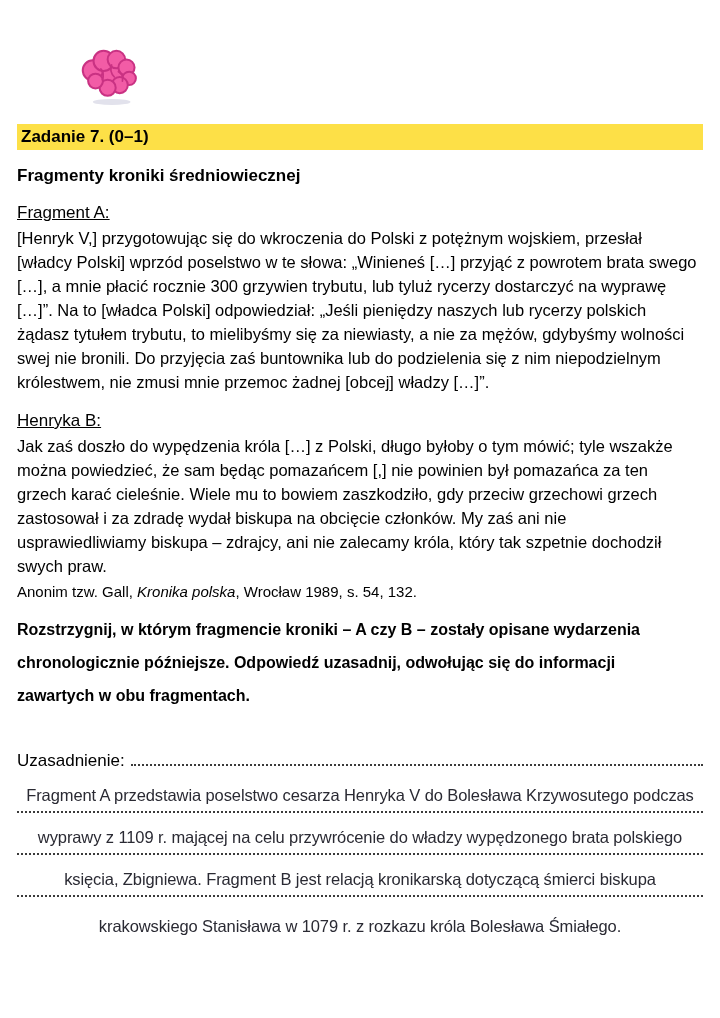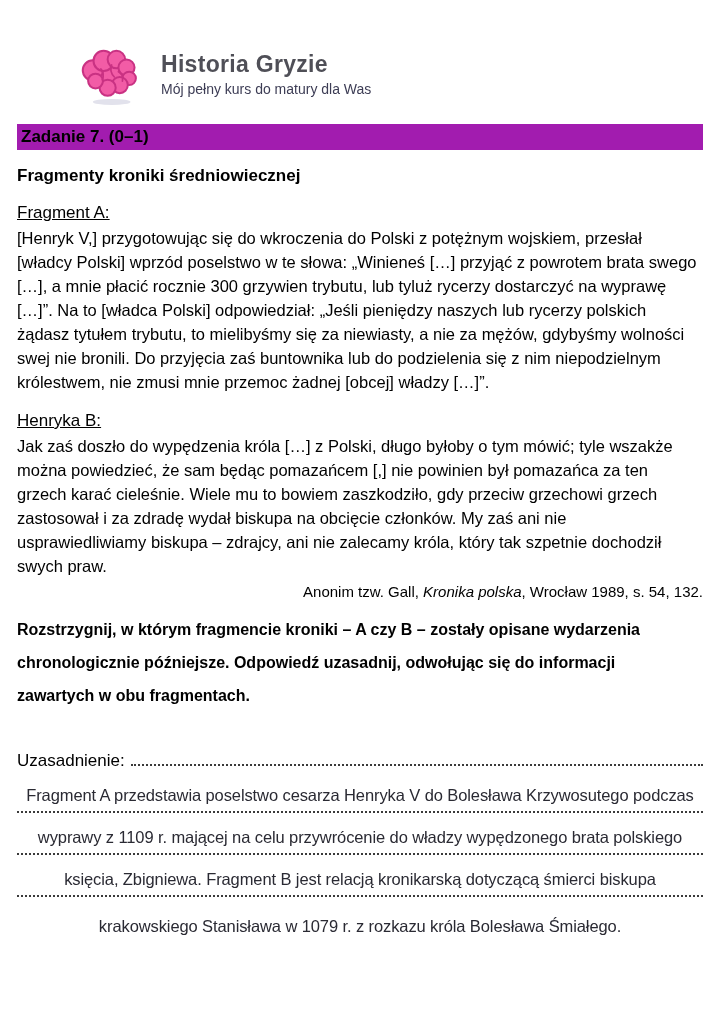--- a/index.html
+++ b/index.html
@@ -32,21 +32,21 @@
   }
   .brand-tagline {
     font-size: 14px;
     color: #3d3d55;
     margin-top: 4px;
   }
 
   
   .task-bar {
     margin-top: 10px;
-    background: #a21caf;
+    background: #fde047;
     font-weight: bold;
     font-size: 17px;
     padding: 3px 5px 3px 4px;
   }
 
   
   .subtitle {
     margin-top: 16px;
     font-weight: bold;
     font-size: 17px;
@@ -58,21 +58,21 @@
   }
   .frag-text {
     margin-top: 3px;
     font-size: 16.5px;
     line-height: 24px;
     white-space: pre-line;
   }
   .citation {
     margin-top: 5px;
     font-size: 15px;
-    text-align: right;
+    text-align: left;
   }
   .question {
     margin-top: 13px;
     font-weight: bold;
     font-size: 16px;
     line-height: 33px;
     white-space: pre-line;
   }
 
   
@@ -143,24 +143,20 @@
           <circle cx="50" cy="68" r="12"></circle>
           <circle cx="32" cy="58" r="11"></circle>
         </g>
         <g stroke="#c93283" stroke-width="2.5" fill="none" stroke-linecap="round">
           <path d="M40 40 q6 8 2 16"></path>
           <path d="M56 34 q-4 10 4 18"></path>
           <path d="M66 44 q8 4 6 14"></path>
         </g>
       </svg>
     </div>
-    <div>
-      <div class="brand-title">Historia Gryzie</div>
-      <div class="brand-tagline">Mój pełny kurs do matury dla Was</div>
-    </div>
   </div>
 
   <div class="task-bar">Zadanie 7. (0–1)</div>
 
   <div class="subtitle">Fragmenty kroniki średniowiecznej</div>
 
   <div class="frag-label">Fragment A:</div>
   <div class="frag-text">[Henryk V,] przygotowując się do wkroczenia do Polski z potężnym wojskiem, przesłał
 [władcy Polski] wprzód poselstwo w te słowa: „Winieneś […] przyjąć z powrotem brata swego
 […], a mnie płacić rocznie 300 grzywien trybutu, lub tyluż rycerzy dostarczyć na wyprawę

